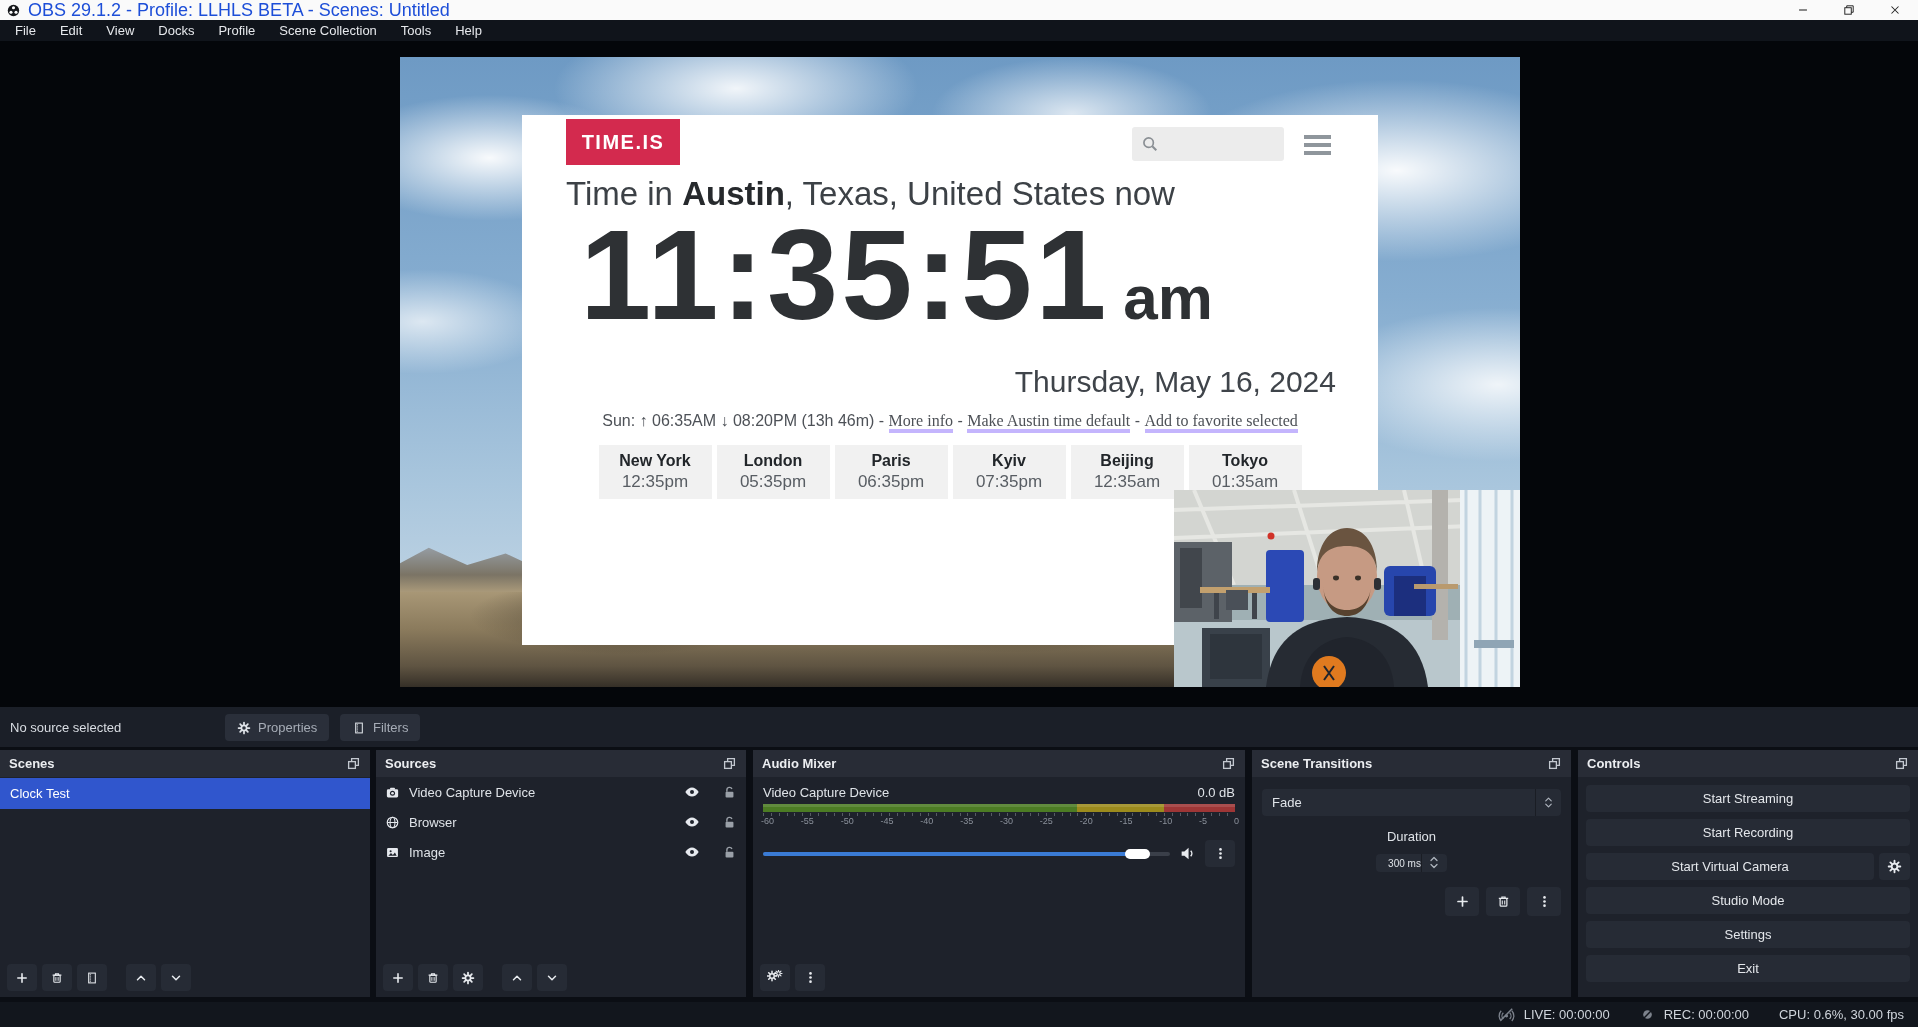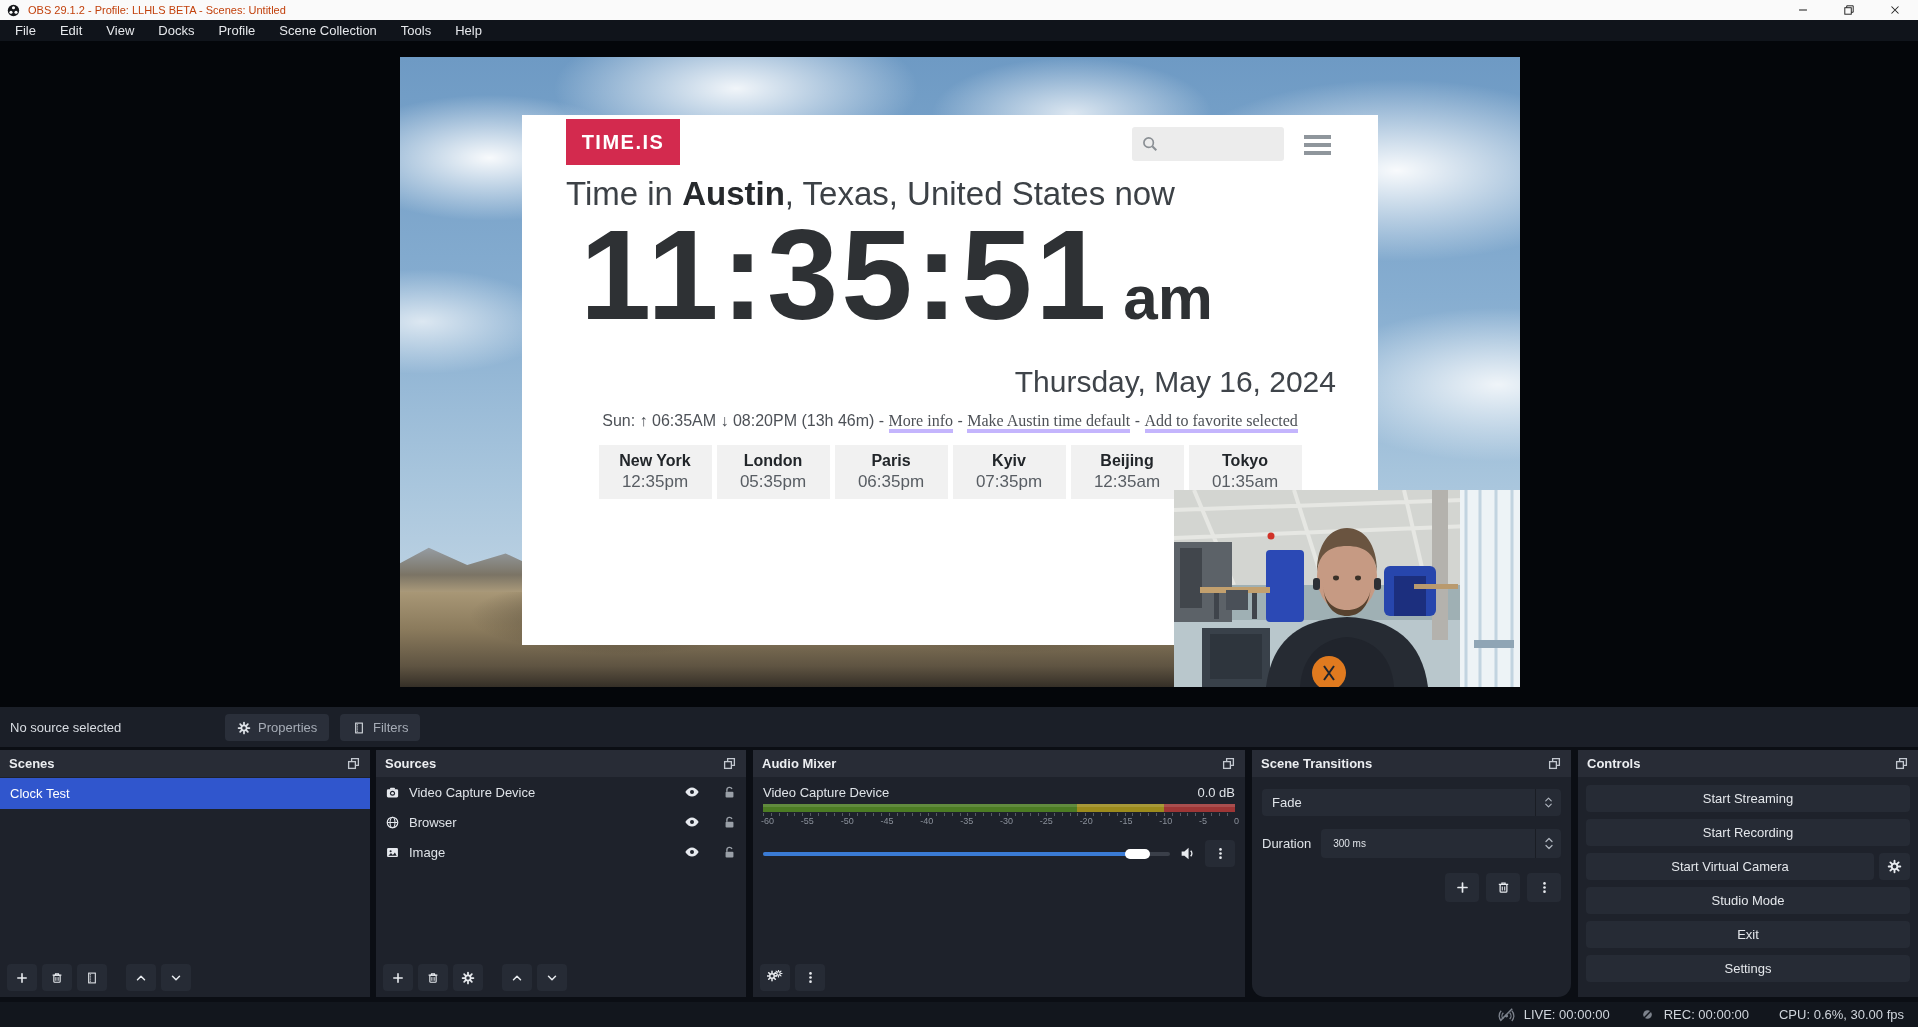--- a/index.html
+++ b/index.html
@@ -8,21 +8,21 @@
     position:relative; width:1918px; height:1027px; overflow:hidden;
     background:#0b0e14; font-family:"Liberation Sans", sans-serif;
     -webkit-font-smoothing:antialiased;
   }
   svg.ic { display:block; }
 
   
   .titlebar { position:absolute; left:0; top:0; width:100%; height:20px;
     background:#fafafa; display:flex; align-items:center; }
   .titlebar .logo { margin-left:7px; }
-  .title-text { margin-left:8px; font-size:11px; color:#c2410c; }
+  .title-text { margin-left:8px; font-size:18px; color:#1d4ed8; }
   .win-controls { margin-left:auto; display:flex; height:100%; }
   .win-btn { width:46px; height:100%; display:flex; align-items:center; justify-content:center; color:#222; }
 
   
   .menubar { position:absolute; left:0; top:20px; width:100%; height:21px;
     background:#10141b; display:flex; align-items:center; padding-left:3px; }
   .menu-item { padding:8px 12px; font-size:13px; color:#e6e8ec; line-height:21px; }
 
   
   .preview-area { position:absolute; left:0; top:41px; width:100%; height:666px; background:#04060a; }
@@ -83,21 +83,21 @@
 
   
   .dock { position:absolute; left:0; top:747px; width:100%; height:255px; background:#0b0e14; }
   .panel { position:absolute; top:3px; height:247px; background:#1e222b; }
   .panel-header { height:27px; background:#282c36; display:flex; align-items:center; padding:0 9px;
     font-size:13px; font-weight:bold; color:#eceef1; }
   .popout { margin-left:auto; color:#c3c8d0; }
   #panel-scenes { left:0; width:370px; }
   #panel-sources { left:376px; width:370px; }
   #panel-audio { left:753px; width:492px; }
-  #panel-transitions { left:1252px; width:319px;border-radius:13px; }
+  #panel-transitions { left:1252px; width:319px; }
   #panel-controls { left:1578px; width:340px; }
 
   .scene-row { height:31px; display:flex; align-items:center; padding-left:10px;
     font-size:13px; color:#dfe3e8; margin-top:1px; }
   .scene-row.selected { background:#3056cd; color:#fff; }
 
   .source-row { height:30px; display:flex; align-items:center; padding:0 9px; gap:9px;
     font-size:13px; color:#dfe3e8; }
   .source-row .ic { color:#e6e9ee; }
   .source-row .spacer { flex:1; }
@@ -122,21 +122,21 @@
   .slider .fill { position:absolute; left:0; top:0; height:4px; width:93%; border-radius:2px; background:#3a7bd5; }
   .slider .handle { position:absolute; left:89%; top:-3px; width:25px; height:10px; border-radius:5px; background:#fff; }
   .vol-row .speaker { color:#e8ebef; }
 
   
   .trans-body { padding:8px 10px 0; }
   .combo { height:27px; background:#262b35; border-radius:4px; display:flex; align-items:stretch; margin-top:4px; }
   .combo-label { flex:1; display:flex; align-items:center; padding-left:10px; font-size:13px; color:#dfe3e8; }
   .chev-cell { width:26px; border-left:1px solid #1a1d24; display:flex; flex-direction:column;
     align-items:center; justify-content:center; gap:0; color:#aeb4bd; }
-  .duration-row { display:flex; align-items:center; gap:10px; margin-top:13px; }
+  .duration-row { display:flex; align-items:center; gap:10px; margin-top:13px;flex-direction:column; }
   .dur-label { font-size:13px; color:#dfe3e8; white-space:nowrap; }
   .spin { flex:1; height:29px; background:#262b35; border-radius:4px; display:flex; align-items:stretch; }
   .spin-value { flex:1; display:flex; align-items:center; padding-left:12px; font-size:10px; color:#dfe3e8; }
   .trans-toolbar { display:flex; justify-content:flex-end; gap:7px; margin-top:15px; }
   .trans-toolbar .icon-btn { width:34px; height:29px; }
 
   
   .ctl-body { padding:8px 8px 0; }
   .ctl-btn { height:27px; background:#262b35; border-radius:4px; display:flex; align-items:center;
     justify-content:center; font-size:13px; color:#e4e7eb; margin-bottom:7px; }
@@ -634,22 +634,22 @@
         <div class="ctl-btn">Start Recording</div>
         <div class="ctl-row">
           <div class="ctl-btn">Start Virtual Camera</div>
           <div class="icon-btn">
               <svg class="ic" width="15" height="15">
                 <use href="#i-gear"></use>
               </svg>
             </div>
         </div>
         <div class="ctl-btn">Studio Mode</div>
+        <div class="ctl-btn">Settings</div>
         <div class="ctl-btn">Exit</div>
-        <div class="ctl-btn">Settings</div>
       </div>
     </div>
   </div>
 
   <div class="statusbar">
     <svg class="ic" width="17" height="17">
         <use href="#i-signal-muted"></use>
       </svg>
     <span>LIVE: 00:00:00</span>
     <span class="sb-gap"></span>

